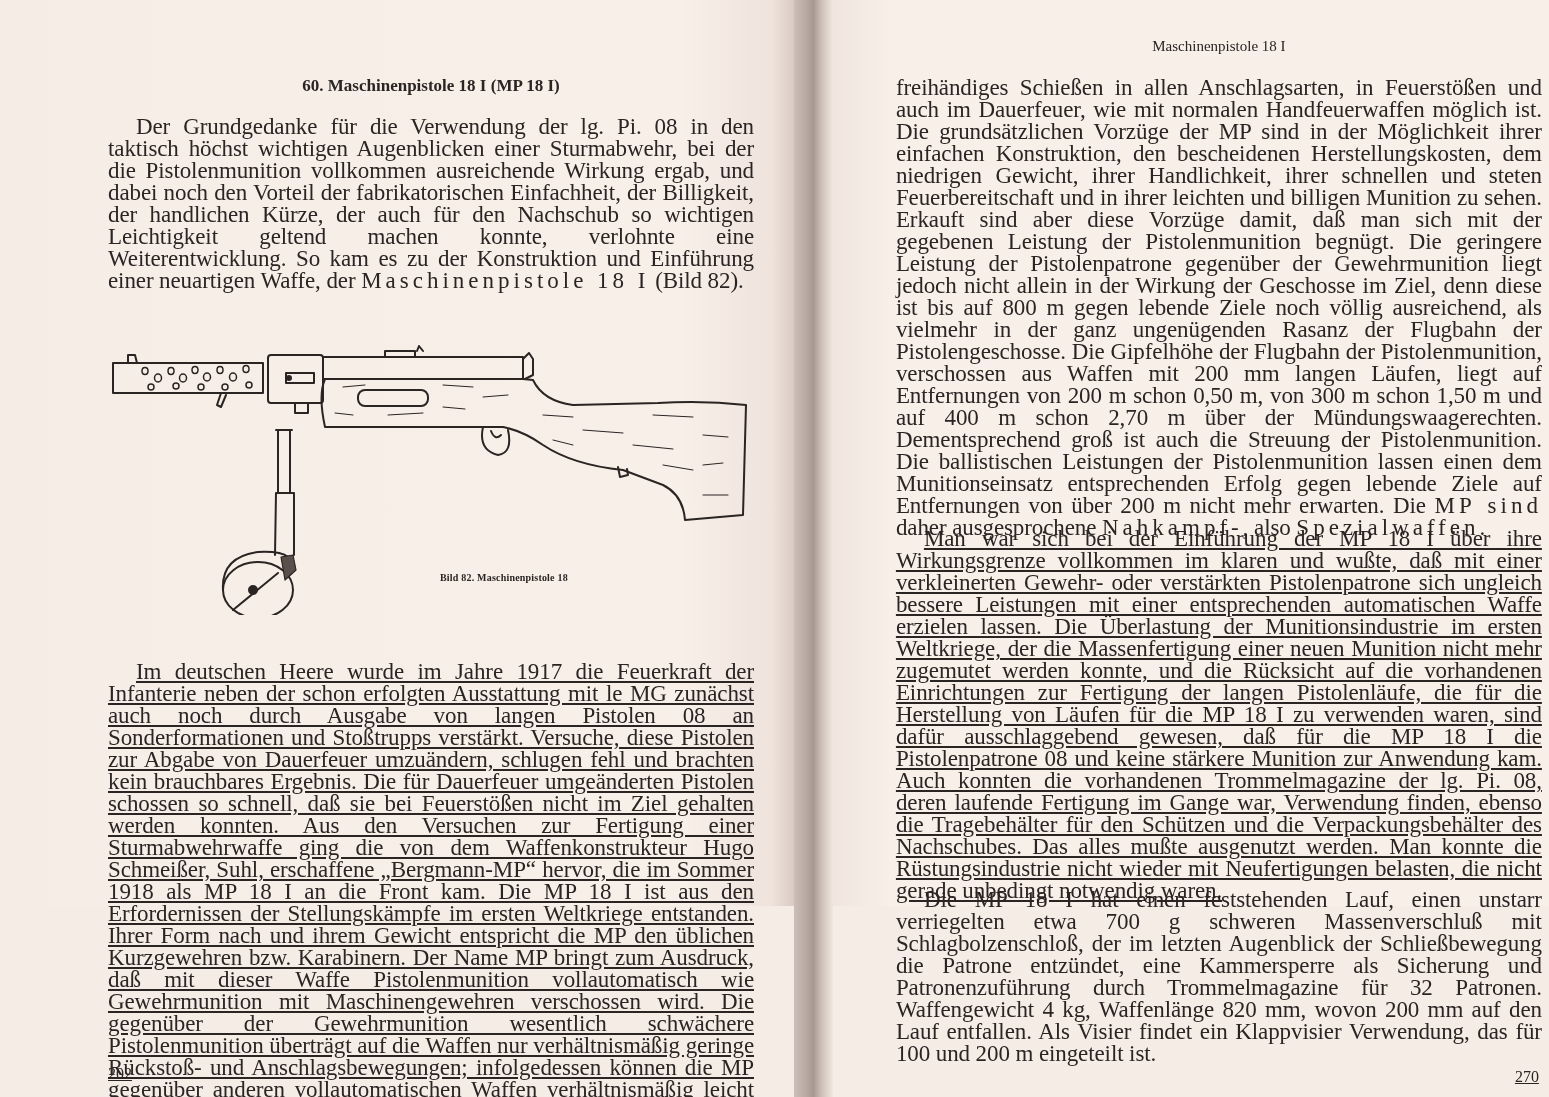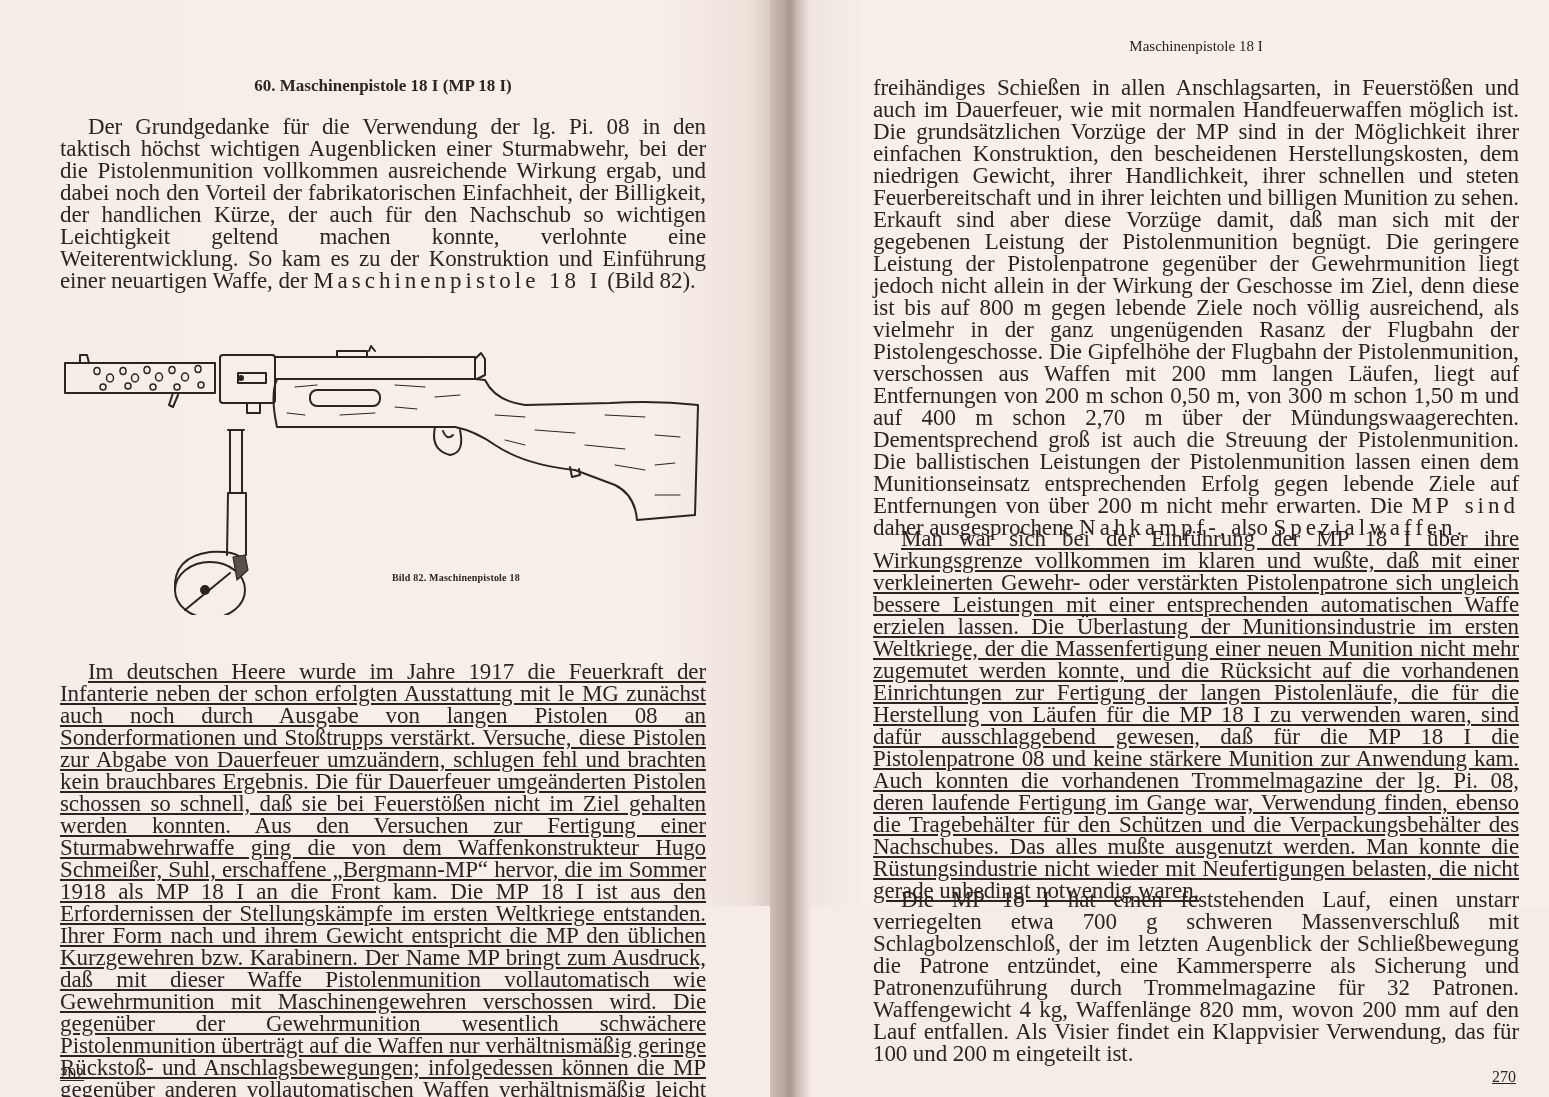--- a/index.html
+++ b/index.html
@@ -8,21 +8,21 @@
     background: #f6ece6;
     font-family: "Liberation Serif", "DejaVu Serif", serif;
     color: #2a2422;
     position: relative;
   }
   .spread { position: absolute; inset: 0; display: flex; }
   .page {
     position: relative; height: 906px;
     background: #f8efe9;
   }
-  .page-left { width: 770px; background: linear-gradient(to right, #f7ede7 0%, #f8efe9 85%, #efe3dc 97%, #d9cbc4 100%); }
+  .page-left { width: 770px; background: linear-gradient(to right, #f7ede7 0%, #f8efe9 85%, #efe3dc 97%, #d9cbc4 100%); margin-left: 48px; }
   .gutter {
     width: 40px; height: 1097px;
     background: linear-gradient(to right, #cdbfb8 0%, #b9aaa3 30%, #a89890 50%, #cdbfb8 70%, #f1e6e0 100%);
   }
   .page-right { width: 739px; background: linear-gradient(to right, #f0e5df 0%, #f8efe9 8%, #f8efe9 100%); }
 
   .text {
     position: absolute;
     font-size: 23px;
     line-height: 22px;

